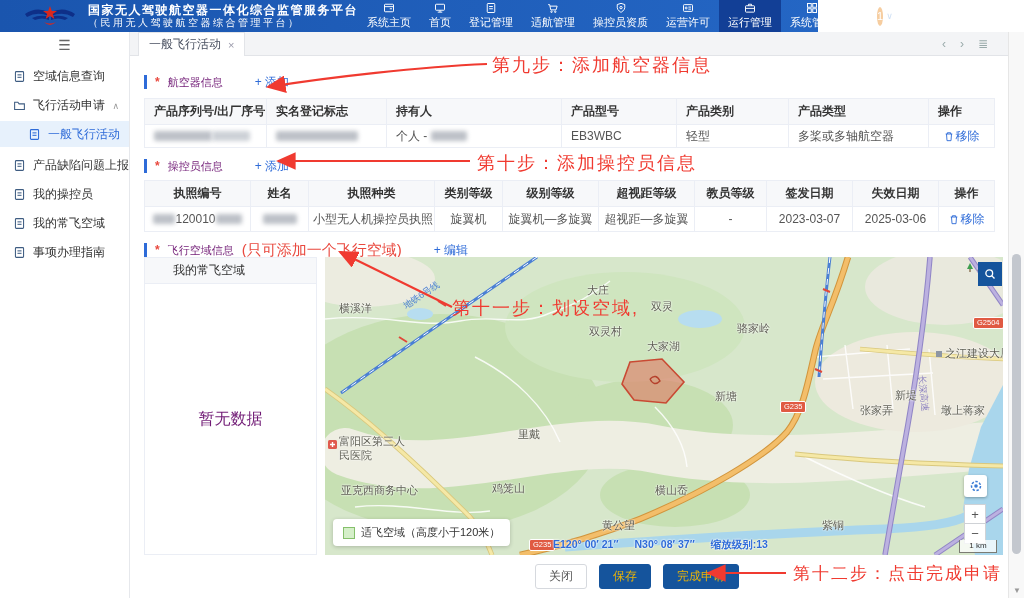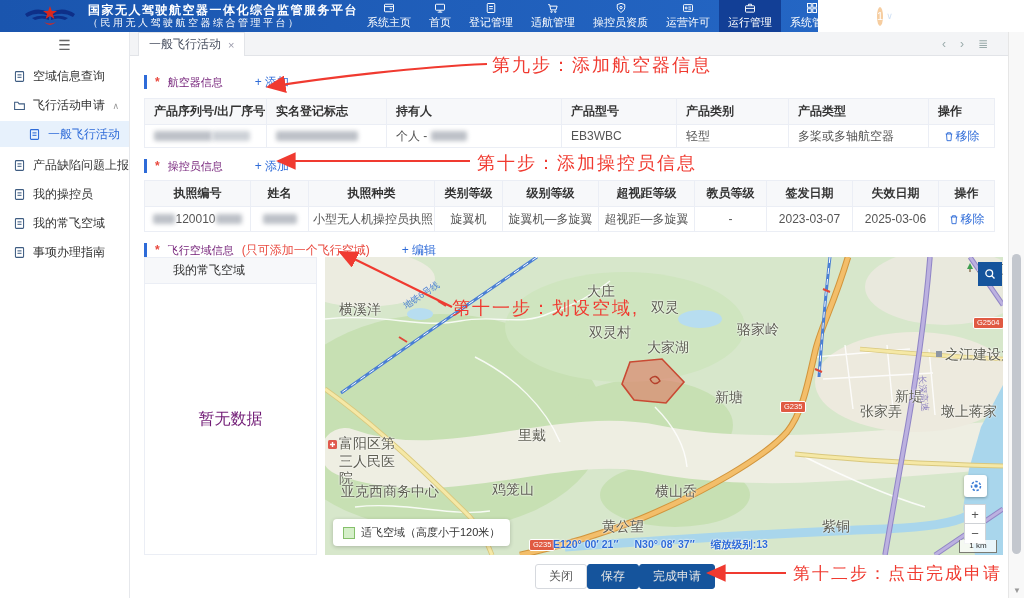--- a/index.html
+++ b/index.html
@@ -36,66 +36,66 @@
 .tab-close{color:#99a;font-size:11px}
 .tab-ctrls{position:absolute;right:20px;top:0;height:24px;display:flex;align-items:center;gap:14px;color:#9aa;font-size:12px}
 .tab-ctrls span{cursor:pointer}
 
 
 .content{position:absolute;left:130px;top:56px;width:878px;height:542px;background:#fff;z-index:3}
 .section{position:absolute;left:14px;display:flex;align-items:center;gap:8px;height:16px;white-space:nowrap}
 .secbar{width:3px;height:14px;background:#2e6bd8;flex:0 0 auto}
 .req{color:#e9493f;font-weight:bold}
 .sec-title{font-size:11px;font-weight:normal;color:#701a75}
-.sec-note{font-size:12px;color:#e9493f}
+.sec-note{font-size:15px;color:#e9493f}
 .add-link{font-size:12px;color:#2e6bd8;cursor:pointer;margin-left:24px}
 
 table{border-collapse:collapse;table-layout:fixed}
 .tbl{position:absolute;left:14px;width:850px;font-size:12px}
 .tbl th{background:#f7f8fa;color:#333;font-weight:bold;height:26px;border:1px solid #ebeef5;padding:0 9px;text-align:left;white-space:nowrap;overflow:hidden}
 .tbl td{height:23px;border:1px solid #ebeef5;padding:0 9px;color:#555;white-space:nowrap;overflow:hidden}
 .tbl2 th,.tbl2 td{text-align:center;padding:0 4px}
 .tbl2 td{height:25px}
 .c-center{text-align:center}
 .rm-link{color:#2e6bd8;cursor:pointer;display:inline-flex;align-items:center;gap:2px}
 .rm-link svg{width:10px;height:11px}
 .blur{display:inline-block;height:10px;background:#bdc1c8;border-radius:2px;filter:blur(2px);vertical-align:-1px}
 
 
 .fly-panel{position:absolute;left:14px;top:201px;width:173px;height:298px;border:1px solid #ebeef5;background:#fff}
 .fly-panel .ph{height:26px;background:#f7f8fa;border-bottom:1px solid #ebeef5;display:flex;align-items:center;padding-left:28px;font-size:12px;color:#333}
 .fly-panel .pb{height:271px;display:flex;align-items:center;justify-content:center;color:#701a75;font-size:16px}
 
 .map{position:absolute;left:195px;top:201px;width:678px;height:298px;background:#d7e7cb;overflow:hidden}
 .map svg.base{position:absolute;left:0;top:0}
-.map-label{position:absolute;font-size:14px;color:#5d5d52;text-shadow:0 0 2px #fff,0 0 2px #fff;white-space:nowrap;z-index:2}
+.map-label{position:absolute;font-size:11px;color:#5d5d52;text-shadow:0 0 2px #fff,0 0 2px #fff;white-space:nowrap;z-index:2}
 .map-label.wrap{white-space:normal;width:66px;line-height:1.25}
 .rot-label{position:absolute;font-size:9px;z-index:2;white-space:nowrap}
 .badge{position:absolute;background:#e05a42;color:#fff;font-size:7.5px;padding:0 3px;border-radius:2px;border:1px solid #fff;line-height:10px;z-index:2}
 .poi{position:absolute;z-index:2}
 .m-search{position:absolute;right:1px;top:5px;display:flex;z-index:3}
 .m-search input{width:150px;height:24px;border:none;background:#fff;padding:0 8px;font-size:11px;color:#333;outline:none;box-shadow:0 1px 3px rgba(0,0,0,.25)}
 .m-search input::placeholder{color:#aab}
 .m-search .sbtn{width:24px;height:24px;background:#15549c;display:flex;align-items:center;justify-content:center;cursor:pointer}
 .m-search .sbtn svg{width:12px;height:12px}
 .legend{position:absolute;left:8px;bottom:9px;background:#fff;border-radius:4px;box-shadow:0 1px 4px rgba(0,0,0,.2);display:flex;align-items:center;gap:6px;padding:6px 10px;z-index:3}
 .legend .sq{width:12px;height:12px;background:#d5efc9;border:1px solid #85c06b;flex:0 0 auto}
 .legend .lt{font-size:11px;color:#333;white-space:nowrap}
 .coords{position:absolute;left:228px;bottom:3px;display:flex;gap:16px;color:#2e6bd8;font-weight:bold;font-size:10.5px;text-shadow:0 0 2px #fff,0 0 2px #fff;z-index:3;white-space:nowrap}
 .locate{position:absolute;right:16px;top:218px;width:23px;height:22px;background:#fff;border-radius:3px;box-shadow:0 1px 3px rgba(0,0,0,.3);display:flex;align-items:center;justify-content:center;cursor:pointer;z-index:3}
 .zoomctl{position:absolute;right:17px;top:247px;width:22px;z-index:3}
 .zoomctl div{height:20px;background:#fff;border:1px solid #cfd2d6;display:flex;align-items:center;justify-content:center;font-size:13px;color:#555;cursor:pointer}
 .zoomctl div+div{border-top:none}
 .scale{position:absolute;right:6px;bottom:2px;width:38px;height:13px;border:1px solid #7b7b73;border-top:none;background:rgba(255,255,255,.75);font-size:8px;color:#333;text-align:center;line-height:11px;z-index:3}
 
 
-.footer{position:absolute;left:405px;top:508px;display:flex;}
+.footer{position:absolute;left:405px;top:508px;display:flex;gap:12px}
 .btn{height:25px;padding:0 13px;border-radius:3px;font-size:12px;display:flex;align-items:center;cursor:pointer;white-space:nowrap}
 .btn.ghost{background:#fff;border:1px solid #d6d9de;color:#555}
-.btn.primary{background:#15549c;border:1px solid #15549c;color:#e5e5e5}
+.btn.primary{background:#15549c;border:1px solid #15549c;color:#eab308}
 
 .watermark{position:absolute;left:474px;top:574px;font-size:16px;font-weight:bold;color:rgba(215,210,210,.5);z-index:2;letter-spacing:1px}
 
 
 .scrollbar{position:absolute;right:0;top:32px;width:16px;height:566px;background:#f8f8f8;border-left:1px solid #e6e6e6;z-index:6}
 .scroll-thumb{position:absolute;left:3px;top:222px;width:9px;height:300px;border-radius:5px;background:#c3c7ce;cursor:pointer}
 .scroll-down{position:absolute;left:0;bottom:0;width:16px;height:12px;color:#999;font-size:8px;text-align:center;cursor:pointer}
 
 
 .overlay{position:absolute;left:0;top:0;width:1024px;height:598px;pointer-events:none;z-index:40}

